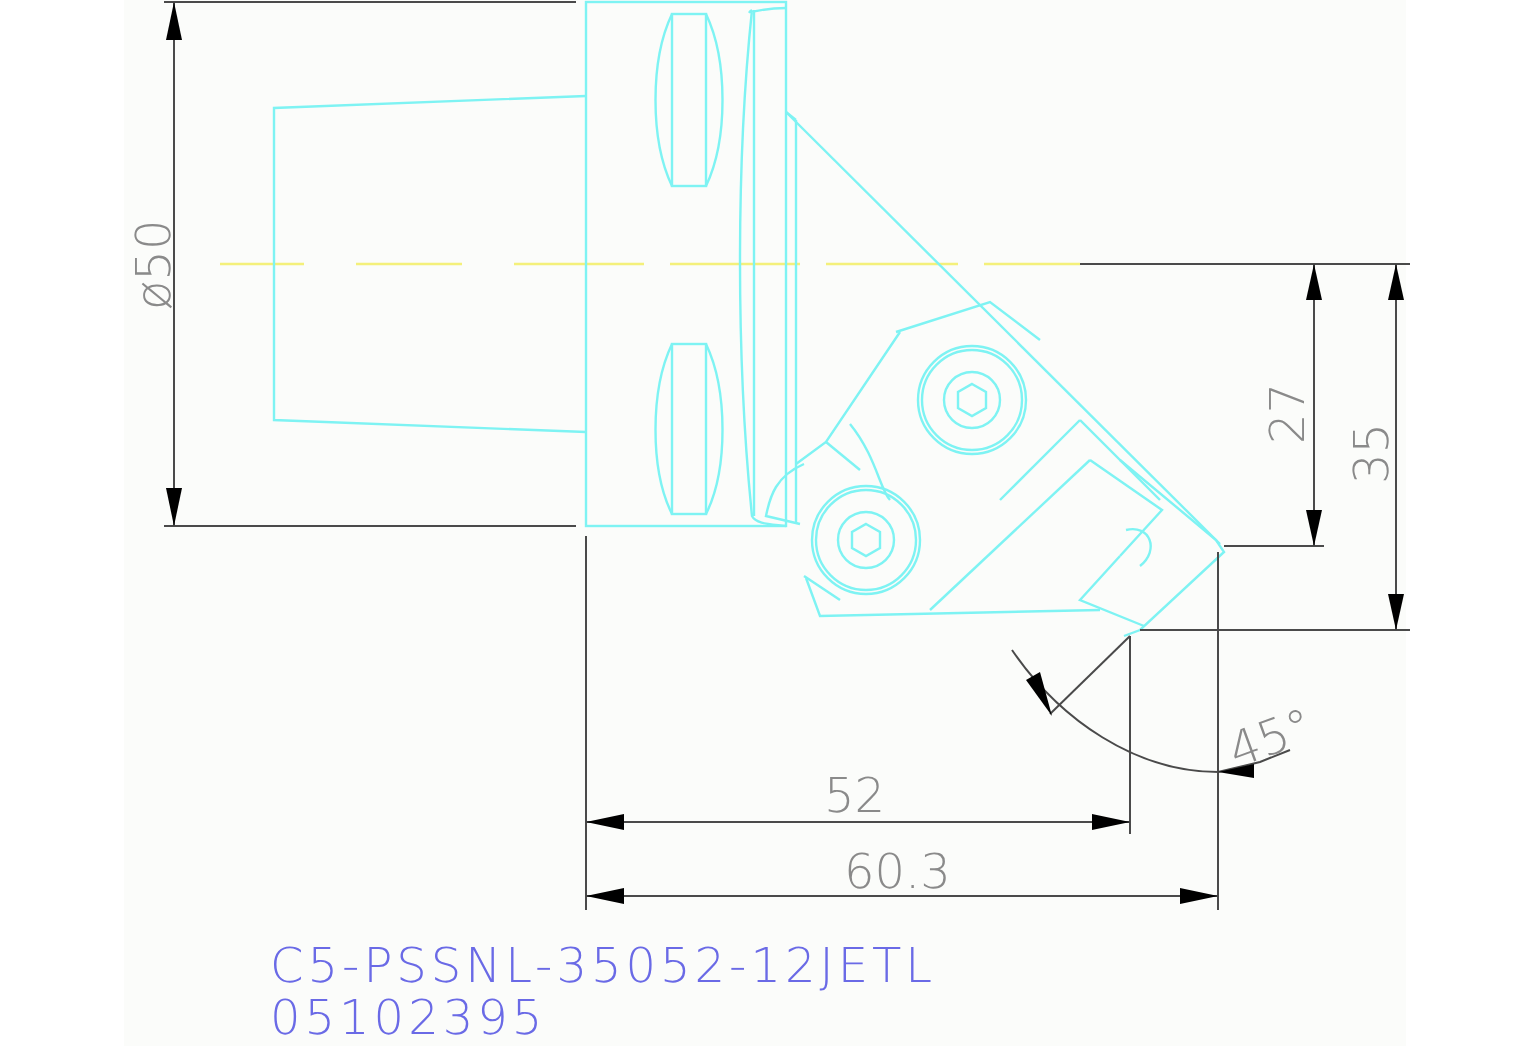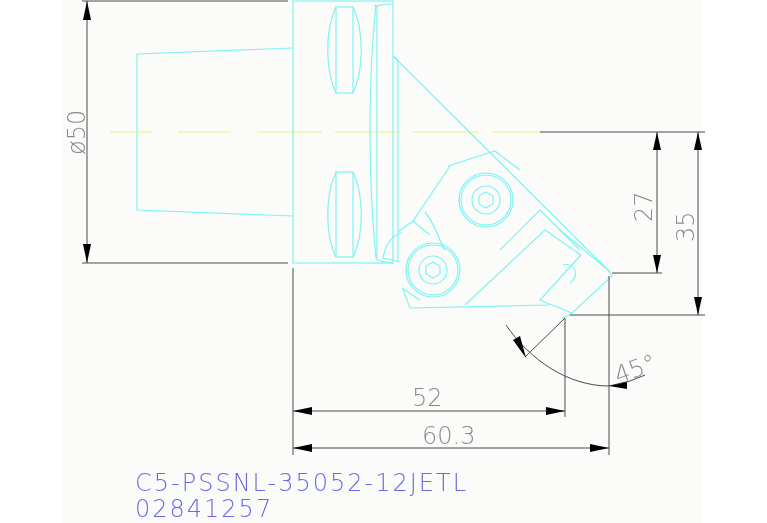--- a/index.html
+++ b/index.html
@@ -111,13 +111,13 @@
     <text transform="translate(85,155) rotate(-90)">ø50</text>
     <text transform="translate(652,222) rotate(-90)">27</text>
     <text transform="translate(694,242) rotate(-90)">35</text>
     <text x="412" y="406">52</text>
     <text x="422" y="444">60.3</text>
     <text transform="translate(618,384) rotate(-20)">45°</text>
   </g>
 </svg>
 
 <div class="caption l1">C5-PSSNL-35052-12JETL</div>
-<div class="caption l2">02841257</div>
+<div class="caption l2">05102395</div>
 
 </body></html>

